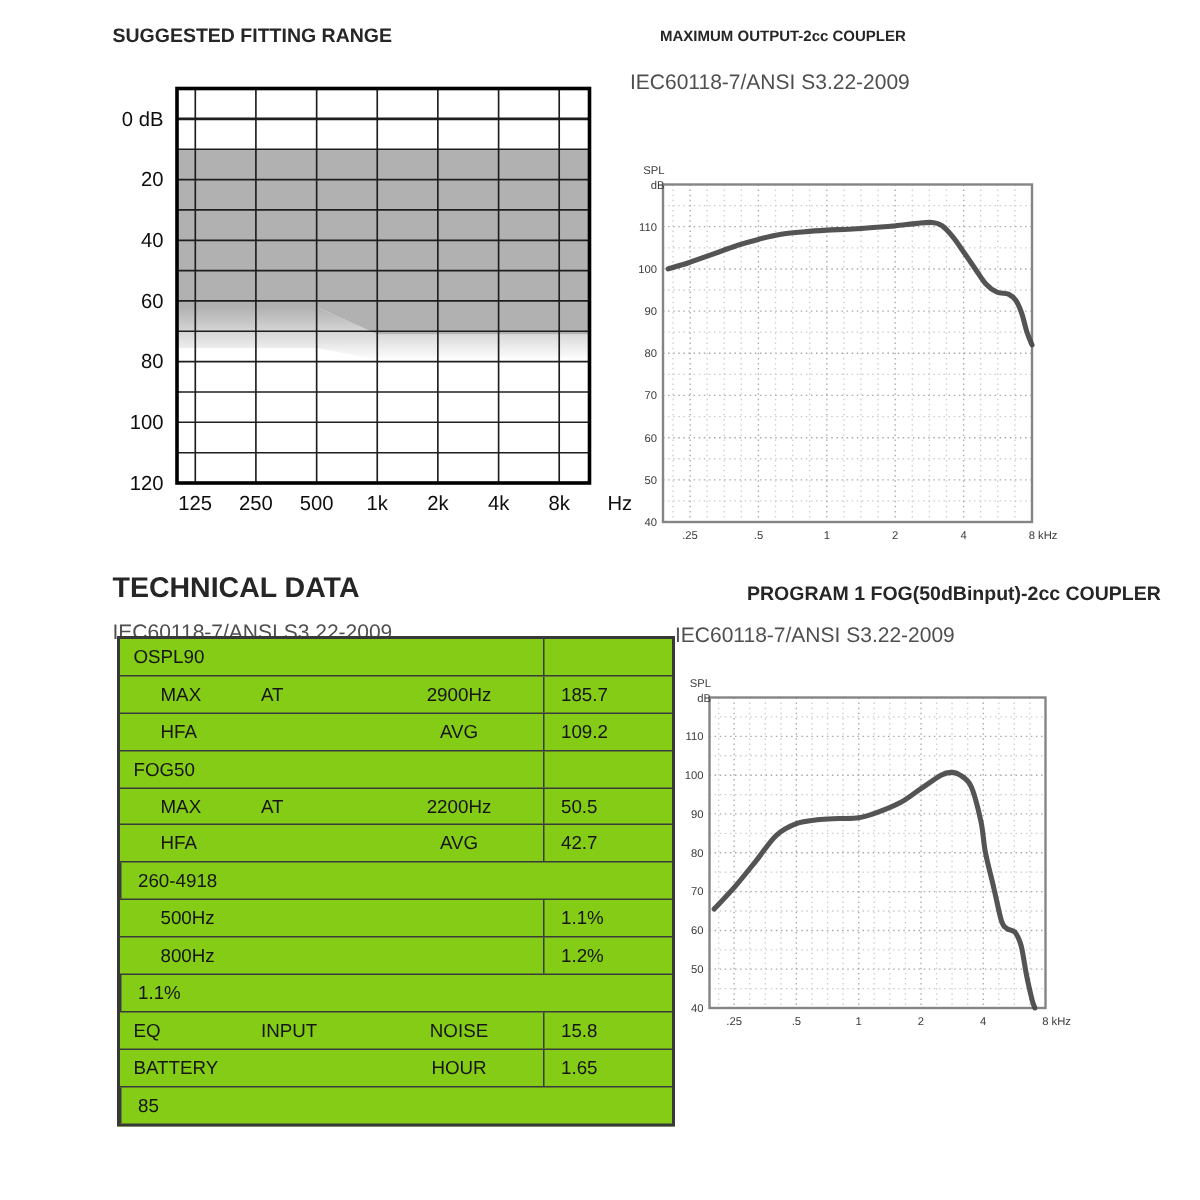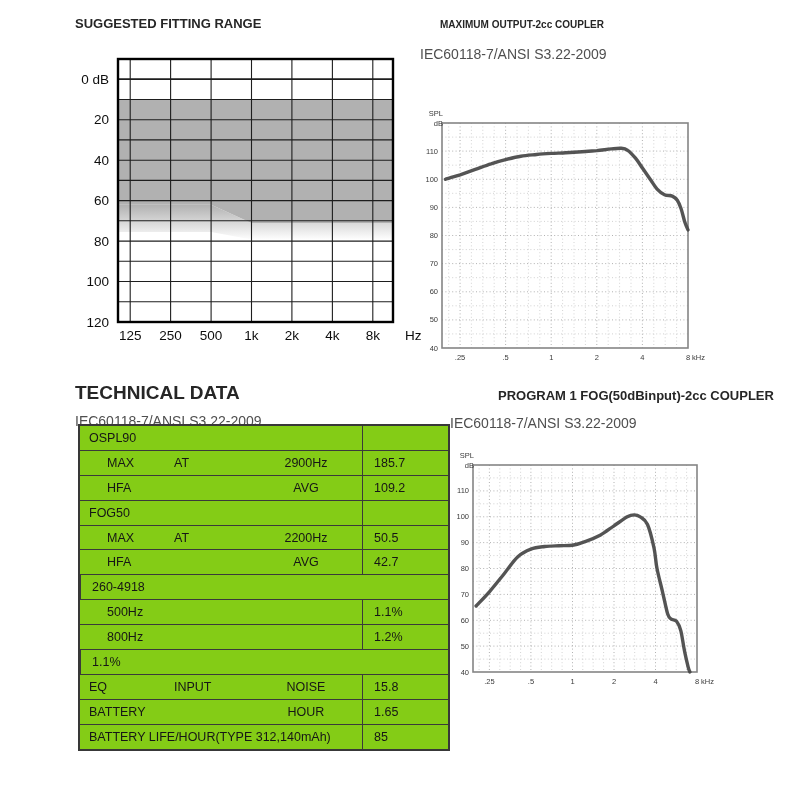--- a/index.html
+++ b/index.html
@@ -222,23 +222,20 @@
       </div>
       <div class="trow">
         <div class="tmain triple">
           <span class="cl">BATTERY</span>
           <span class="cm"></span>
           <span class="cr">HOUR</span>
         </div>
         <div class="tval">1.65</div>
       </div>
       <div class="trow">
-        <div class="tmain">
-          <span class="cl">BATTERY LIFE/HOUR(TYPE 312,140mAh)</span>
-        </div>
         <div class="tval">85</div>
       </div>
     </div>
 
   <h2 class="title t-fog">PROGRAM 1 FOG(50dBinput)-2cc COUPLER</h2>
   <div class="subtitle s-fog">IEC60118-7/ANSI S3.22-2009</div>
   <svg class="chart c-fog" id="chart-fog" width="300" height="258">
       <g>
         <line x1="28" x2="252" y1="219.1" y2="219.1" stroke="#cccccc" stroke-width="0.9" stroke-dasharray="1 2.4"></line>
         <line x1="28" x2="252" y1="206.1" y2="206.1" stroke="#a9a9a9" stroke-width="0.9" stroke-dasharray="1 2.4"></line>

